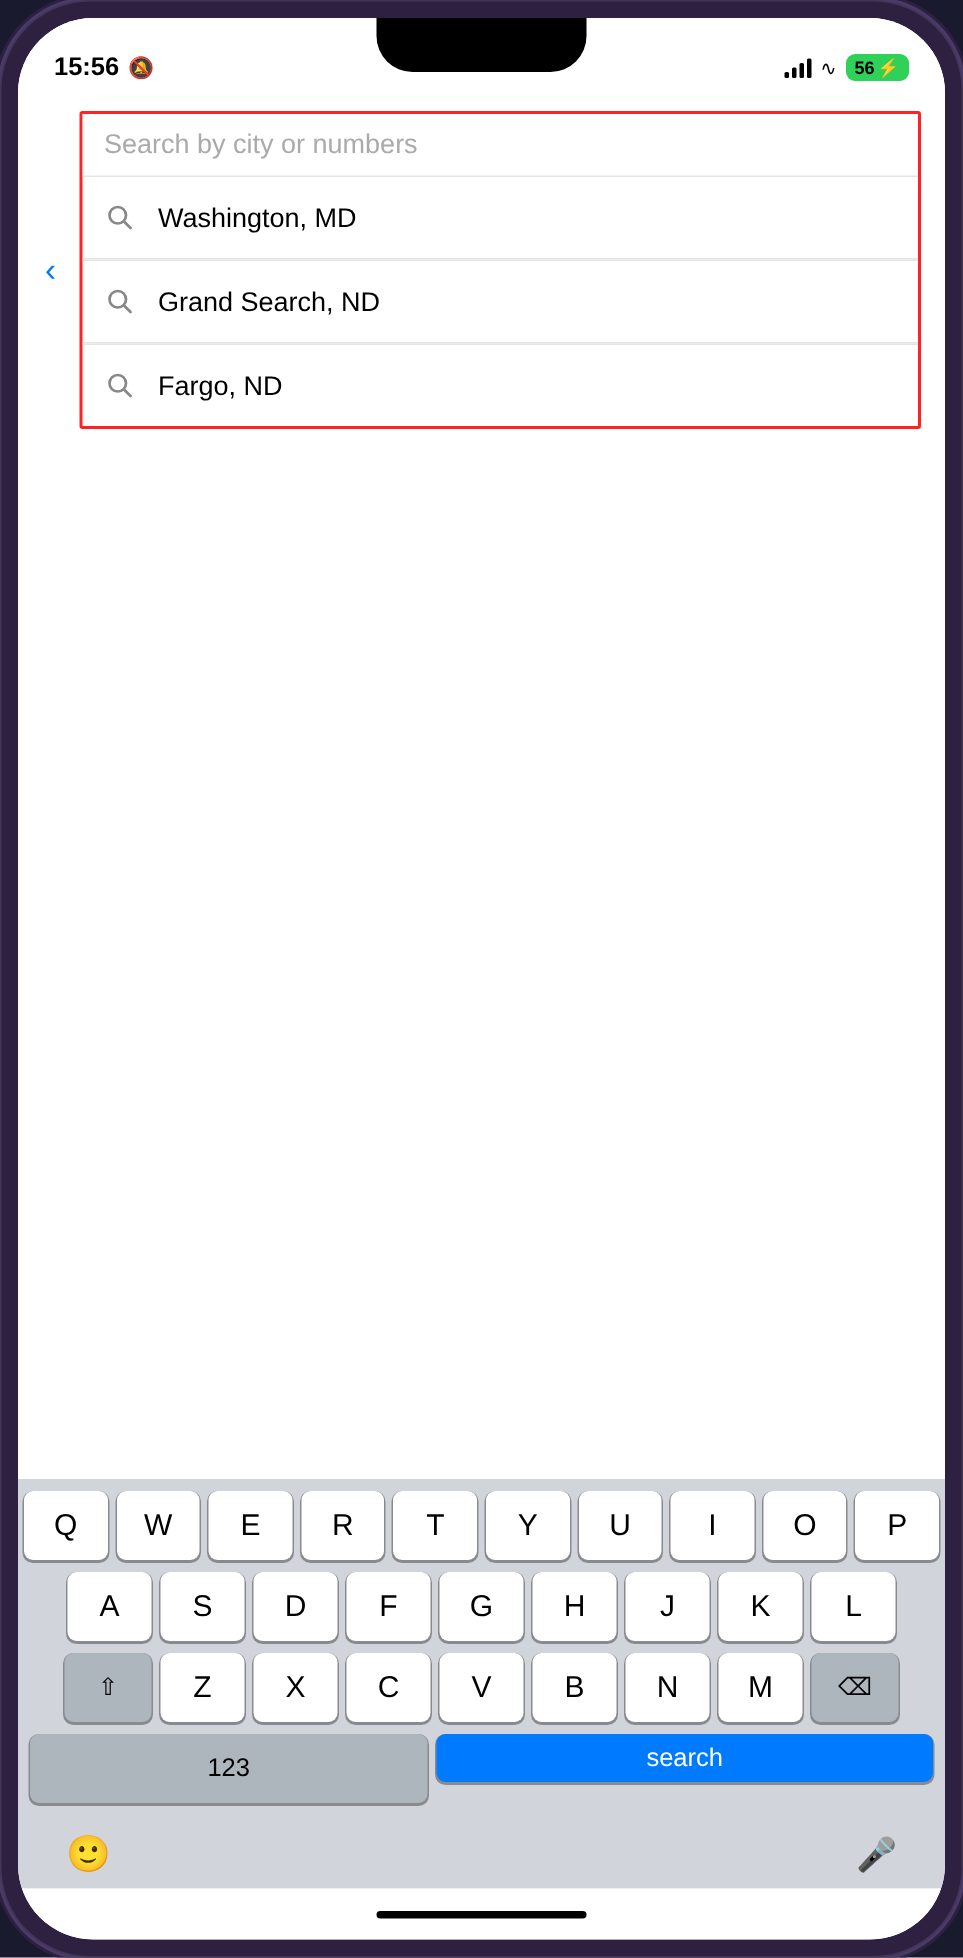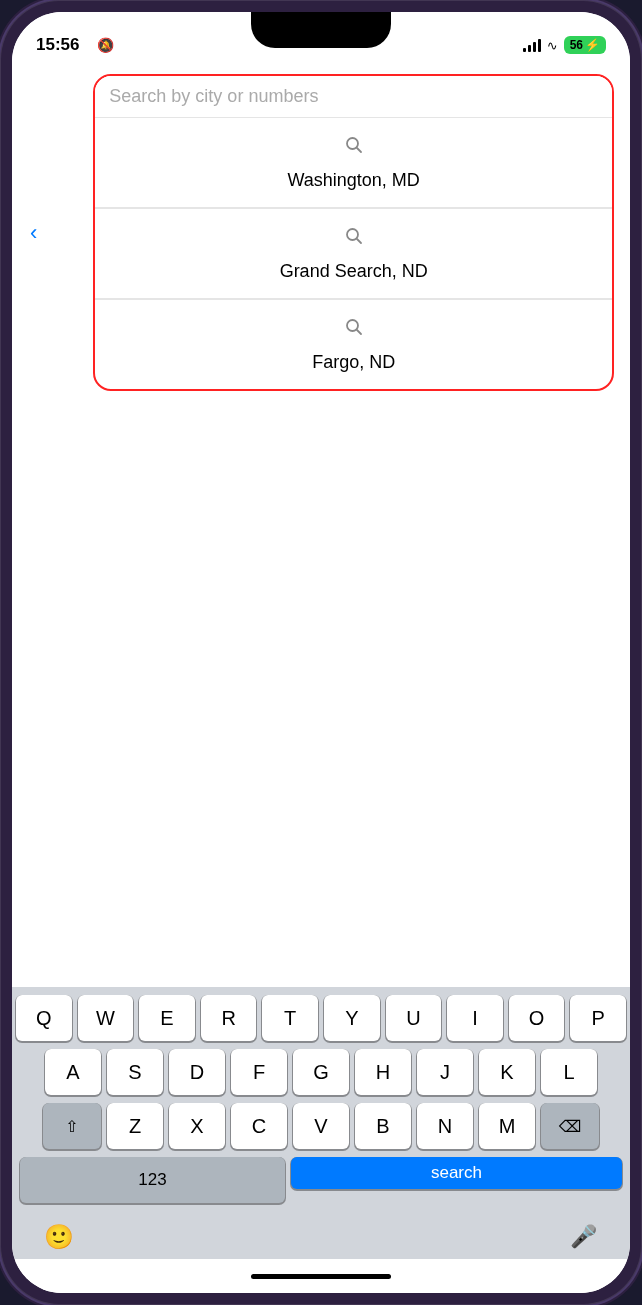--- a/index.html
+++ b/index.html
@@ -46,21 +46,21 @@
       padding: 12px 24px 0;
       flex-shrink: 0;
     }
 
     .status-time {
       font-size: 17px;
       font-weight: 600;
       color: #000;
       display: flex;
       align-items: center;
-      gap: 16px;
+      gap: 4px;
     }
 
     .notch-area {
       width: 140px;
       height: 36px;
       background: #000;
       border-radius: 0 0 24px 24px;
       position: absolute;
       top: 12px;
       left: 50%;
@@ -121,21 +121,20 @@
       cursor: pointer;
       font-weight: 300;
     }
 
     .search-result-item {
       display: flex;
       align-items: center;
       padding: 16px 14px;
       border-bottom: 1px solid #e5e5e5;
       gap: 14px;
-      flex-direction: column;
     }
 
     .search-result-item:last-child {
       border-bottom: none;
     }
 
     .search-icon-sm {
       width: 22px;
       height: 22px;
       flex-shrink: 0;
@@ -356,21 +355,21 @@
         <div class="battery-icon">
           <span>56</span>
             <span>⚡</span>
         </div>
       </div>
     </div>
 
     <div class="search-header">
       <div class="back-button">‹</div>
 
-      <div style="flex:1; border:2.5px solid #ff2222; border-radius:18px; overflow:hidden;margin-left:40px;">
+      <div style="flex:1; border:2.5px solid #ff2222; border-radius:2px; overflow:hidden;">
 
         <div class="search-input-row">
           <input class="search-input" type="text" placeholder="Search by city or numbers" style="">
         </div>
 
         <div class="divider-line"></div>
 
         <div class="search-result-item">
           <div class="search-icon-sm">
             <svg width="18" height="18" viewBox="0 0 18 18" fill="none">

